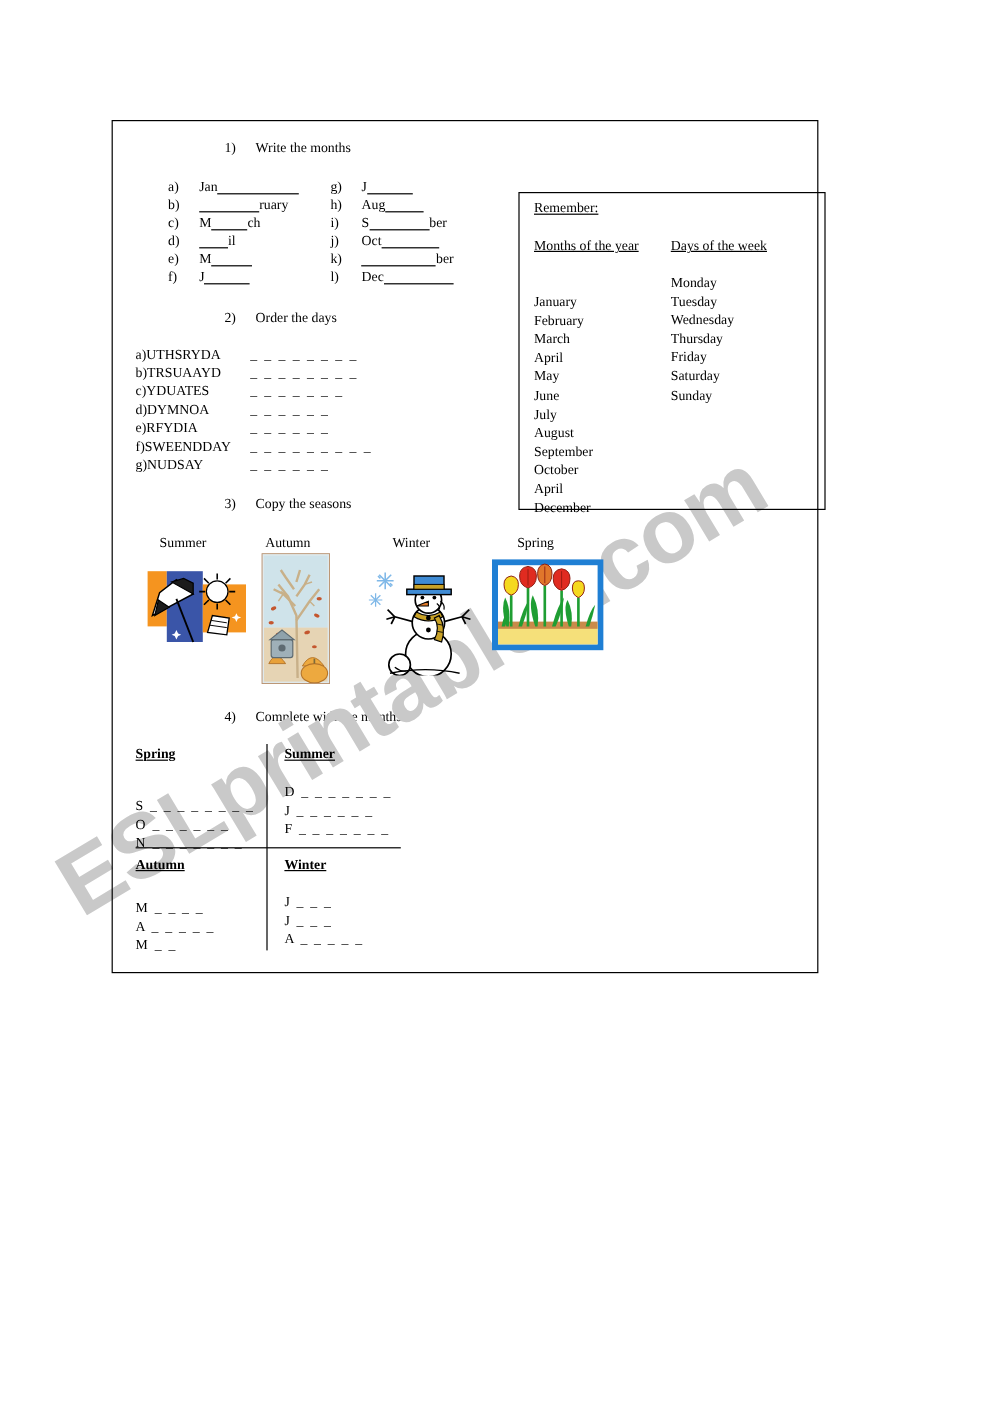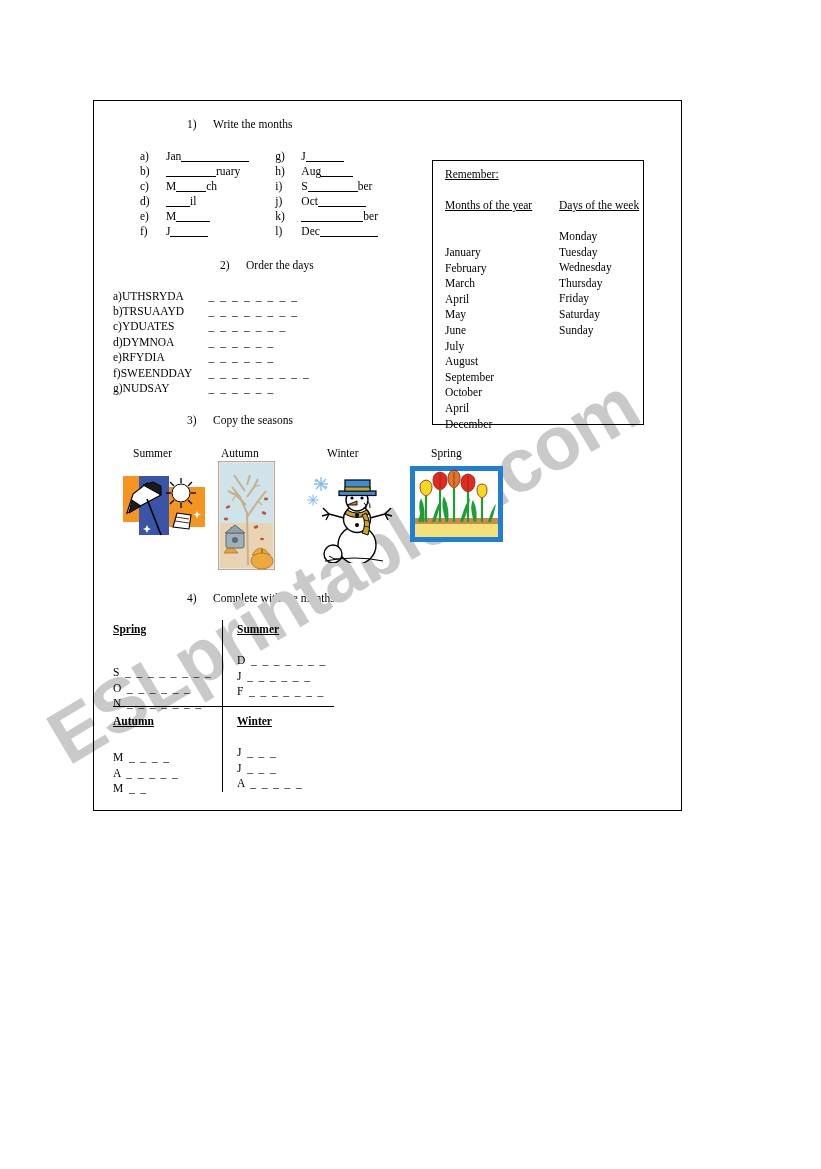--- a/index.html
+++ b/index.html
@@ -35,21 +35,21 @@
   
   #ex1{position:absolute;left:140px;top:148px;z-index:4;}
   #ex1 table{border-collapse:collapse;font-size:11.5px;}
   #ex1 td{padding:0 0 1px 0;vertical-align:bottom;height:14px;}
   #ex1 td.lab{width:26px;text-align:left;}
   #ex1 td.itm{padding-right:26px;white-space:nowrap;}
   .pre{display:inline-block;text-align:right;}
   .post{display:inline-block;}
   
   #remember{
-    position:absolute;left:432px;top:160px;width:212px;height:265px;
+    position:absolute;left:432px;top:160px;width:256px;height:265px;
     border:1.5px solid #000;box-sizing:border-box;z-index:4;background:transparent;
   }
   #remember .r-title{position:absolute;left:12px;top:7px;font-size:11.5px;}
   #remember .r-h{position:absolute;top:38px;font-size:11.5px;}
   #remember .r-h.m{left:12px;}
   #remember .r-h.d{left:126px;}
   #remember ul{list-style:none;margin:0;padding:0;position:absolute;font-size:11.5px;}
   #remember ul.months{left:12px;top:84px;font-family:Liberation Serif, serif;}
   #remember ul.days{left:126px;top:68px;}
   #remember li{line-height:15.6px;white-space:nowrap;}
@@ -151,21 +151,21 @@
       <li>Monday</li>
       <li>Tuesday</li>
       <li>Wednesday</li>
       <li>Thursday</li>
       <li>Friday</li>
       <li>Saturday</li>
       <li>Sunday</li>
     </ul>
 </div>
 
-<div class="ex-title" style="left:187px;top:259px;margin-left:33px;">
+<div class="ex-title" style="left:187px;top:259px;">
   <span class="ex-num">2)</span><span>Order the days</span>
 </div>
 
 <div id="ex2">
   <table>
     <tbody id="ex2-body">
         <tr>
           <td class="word">a)UTHSRYDA</td>
           <td class="dash">_ _ _ _ _ _ _ _</td>
         </tr>

